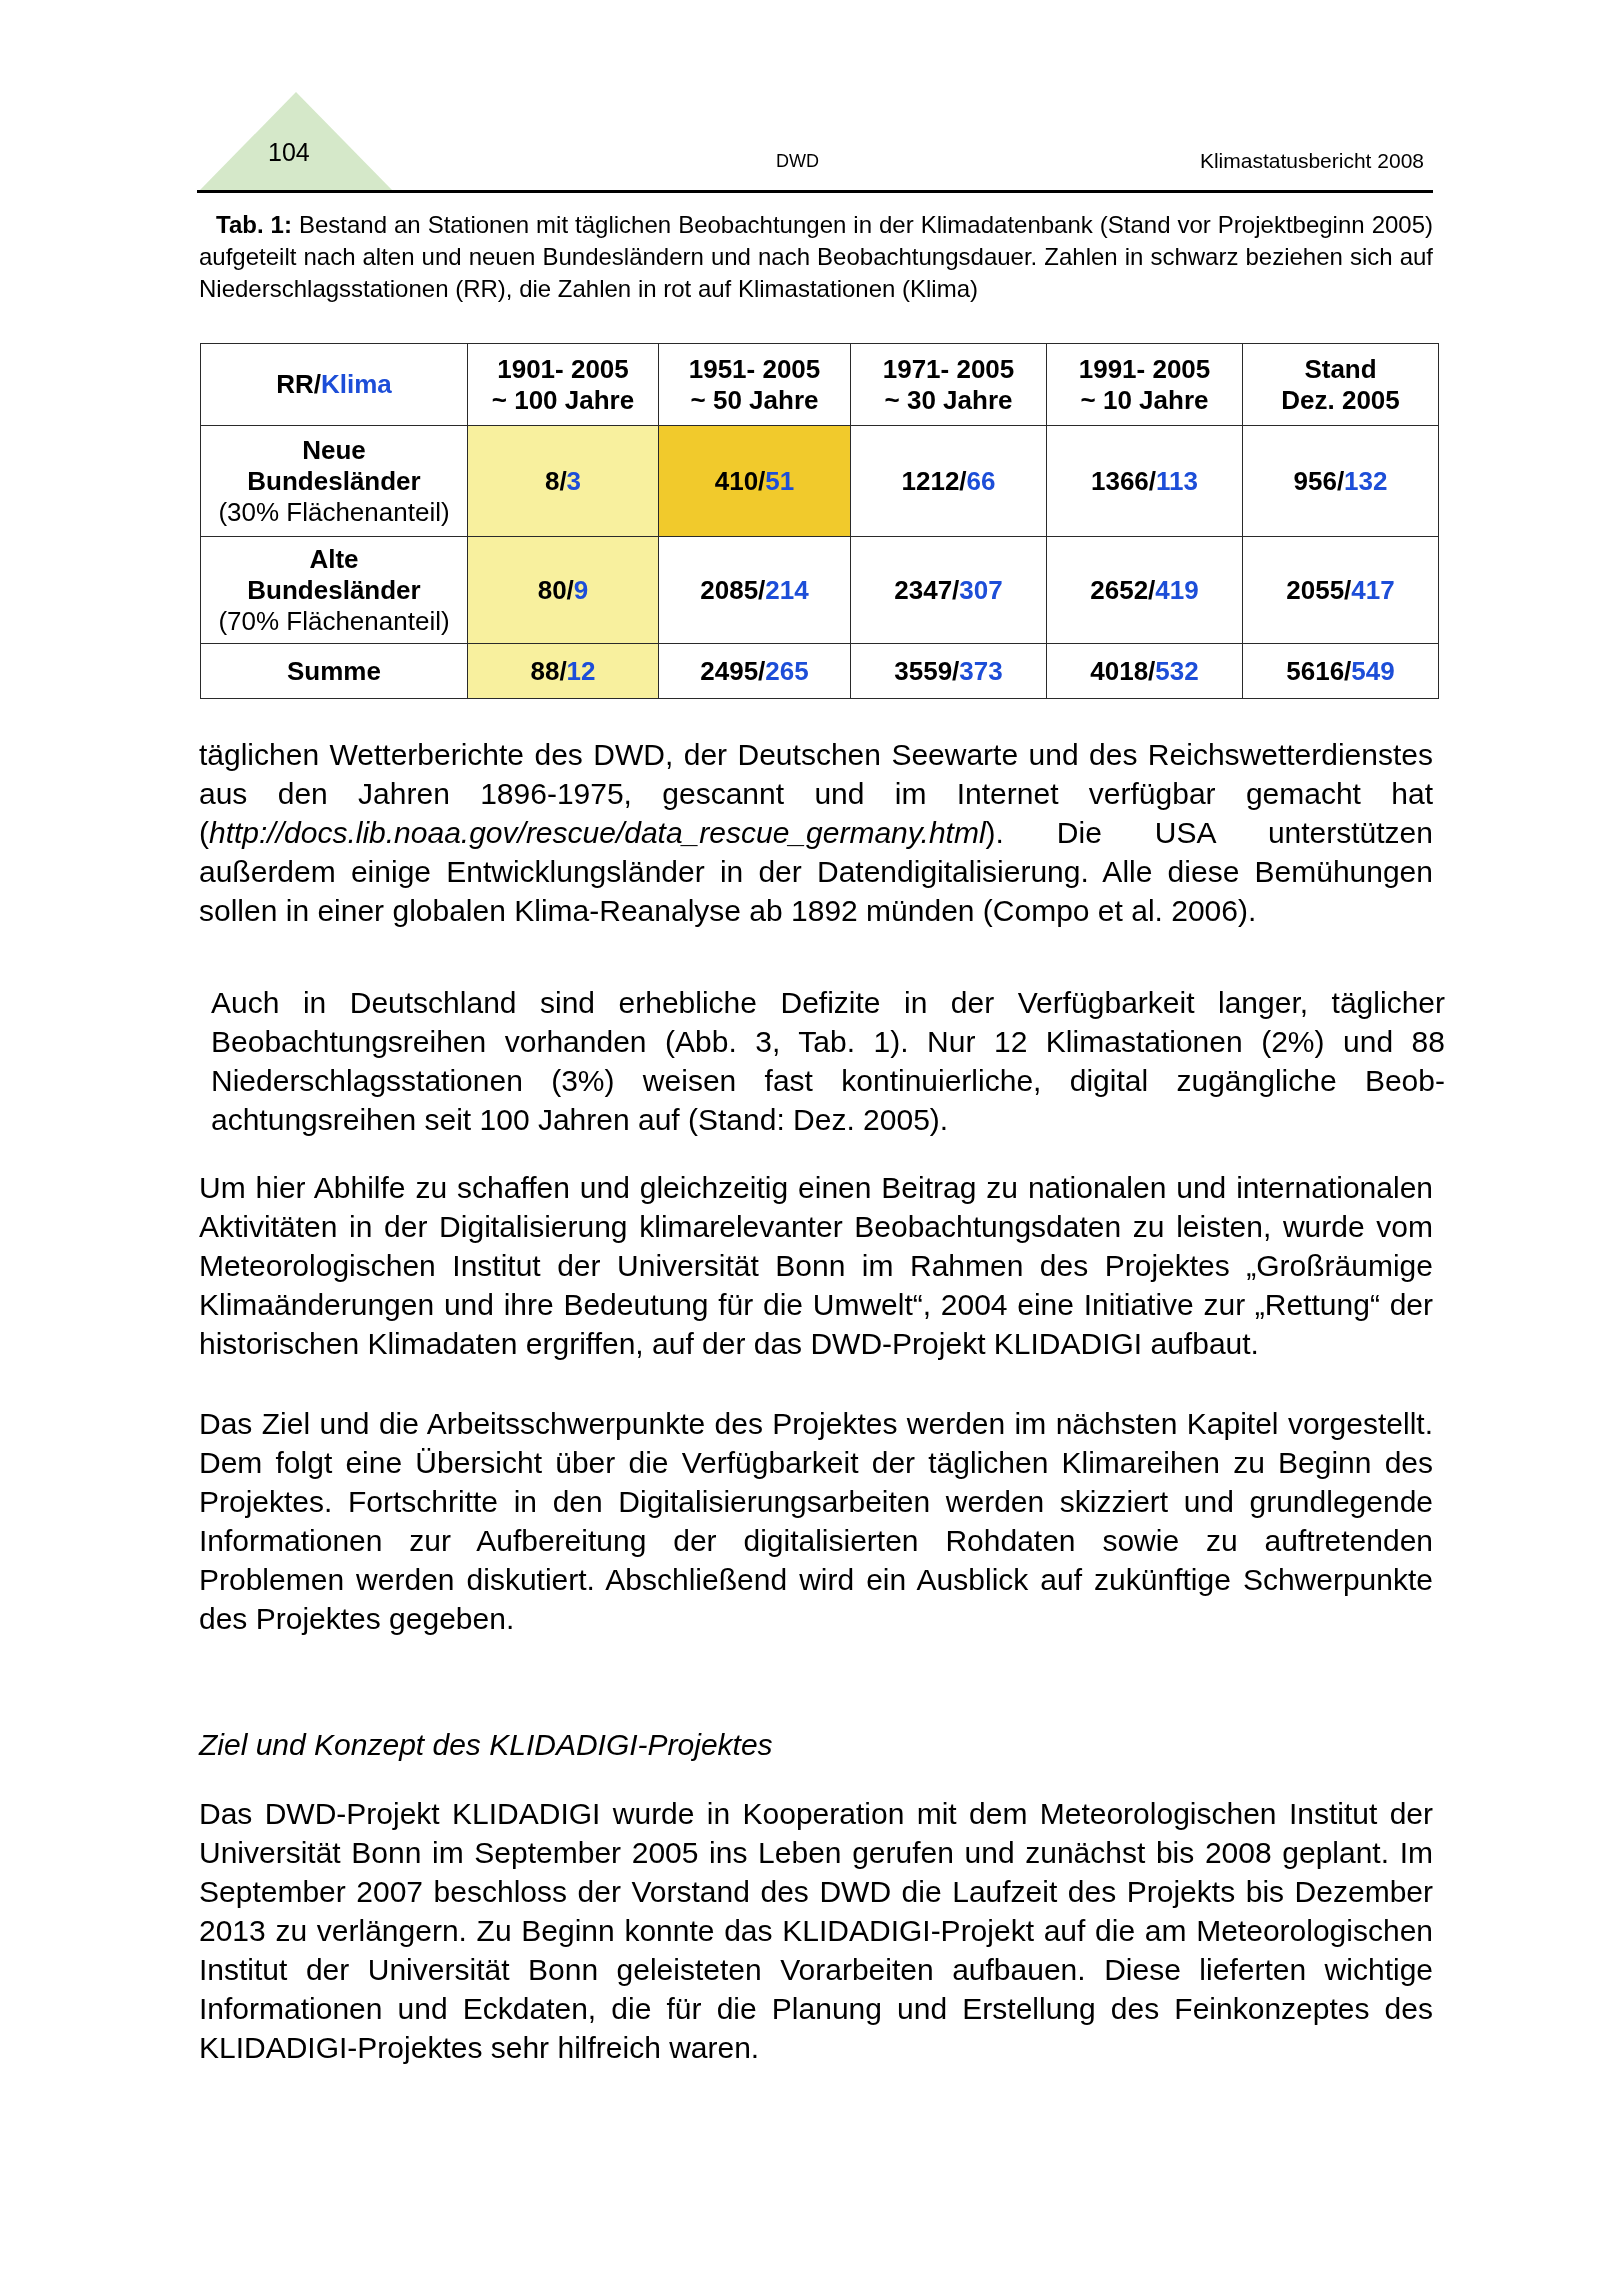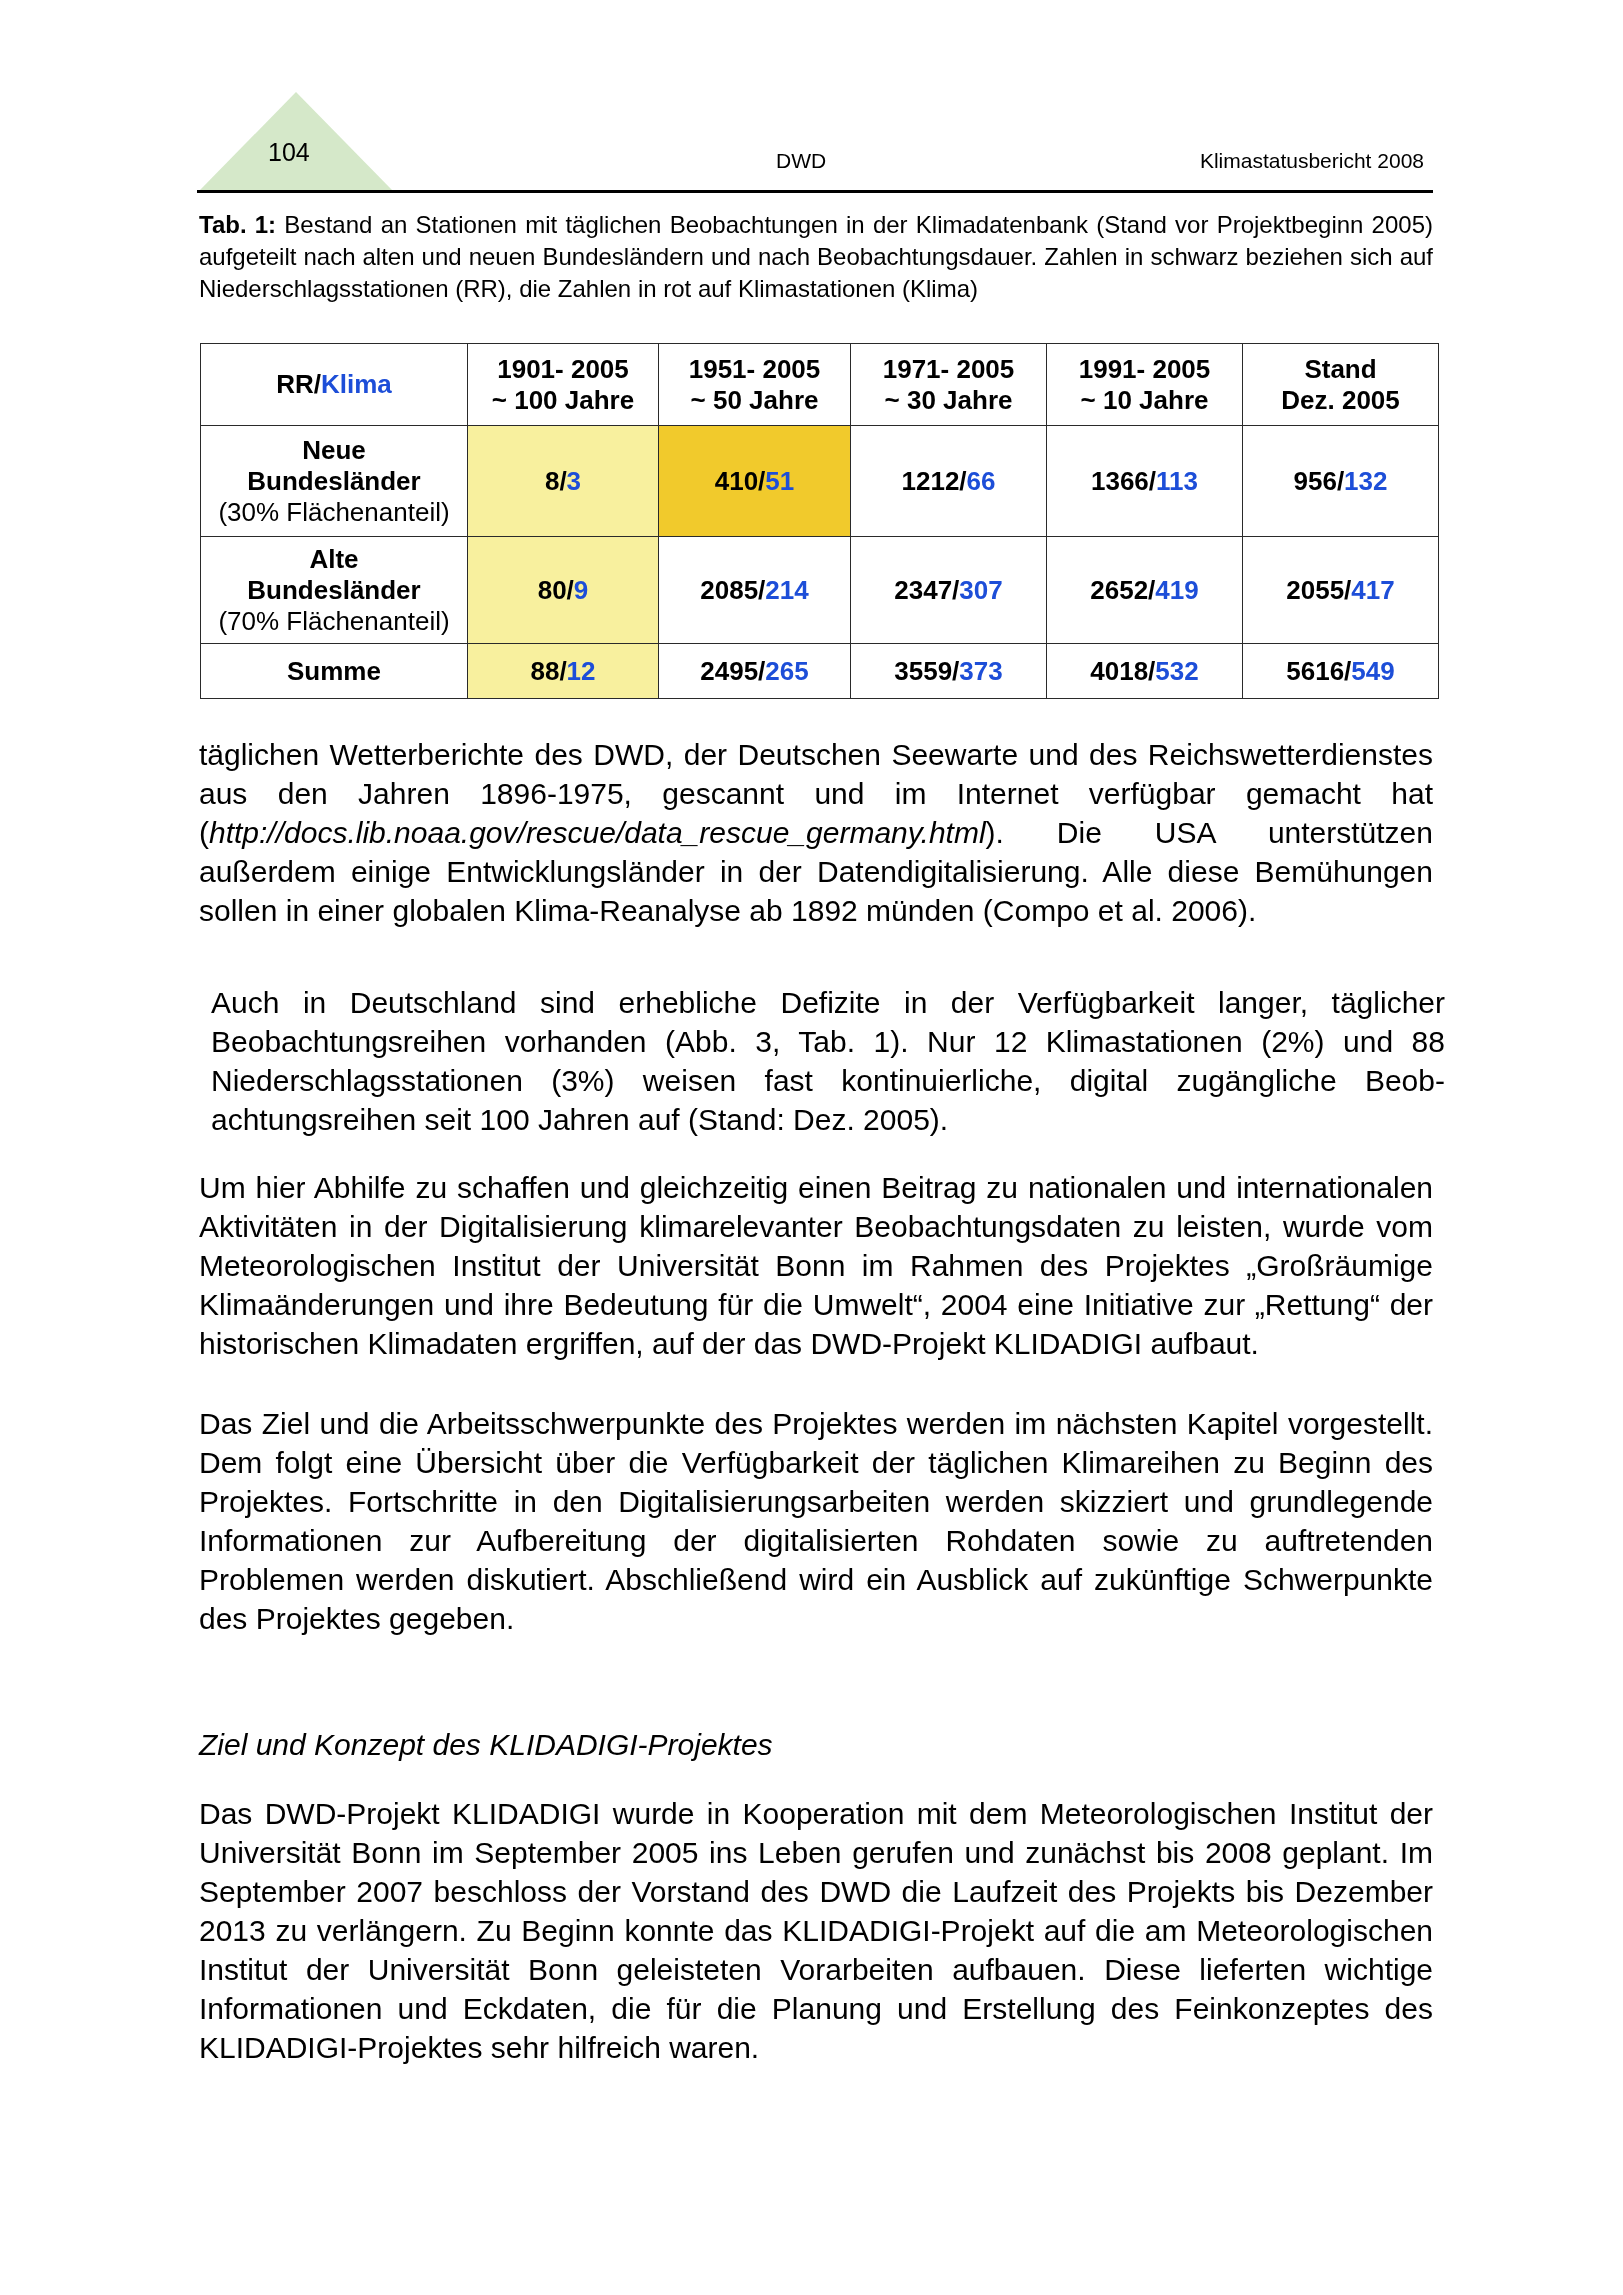--- a/index.html
+++ b/index.html
@@ -2,28 +2,28 @@
 <html style="font-size:13px"><head>
   <meta charset="utf-8">
   <style>
     html, body { margin: 0; padding: 0; background: #ffffff; }
     body { width: 1624px; height: 2295px; position: relative; overflow: hidden;
            font-family: "Liberation Sans", sans-serif; color: #000; }
 
     
     #tri { position: absolute; left: 200px; top: 92px; width: 192px; height: 98px; }
     #page-number { position: absolute; left: 268px; top: 138px; font-size: 25px; line-height: 29px; }
-    #header-center { position: absolute; left: 776px; top: 149px; font-size: 21px; line-height: 24px; text-align: center; }
+    #header-center { position: absolute; left: 776px; top: 149px; font-size: 18px; line-height: 24px; text-align: center; }
     #header-right { position: absolute; right: 200px; top: 149px; font-size: 21px; line-height: 24px; }
     #header-rule { position: absolute; left: 197px; top: 190px; width: 1236px; height: 3.2px; background: #000; }
 
     
     #caption { position: absolute; left: 199px; top: 209px; width: 1234px;
                font-size: 24px; line-height: 32px; text-align: justify; }
-    #caption .lbl { font-weight: bold; }
+    #caption .lbl { font-weight: bold; margin-left: 17px; }
 
     
     #station-table { position: absolute; left: 200px; top: 343px; width: 1237px;
                      border-collapse: collapse; table-layout: fixed;
                      font-family: "Liberation Sans", sans-serif; font-weight: bold; }
     #station-table td, #station-table th { border: 1.6px solid #2a2a2a; text-align: center;
                      vertical-align: middle; padding: 0; font-size: 26px; line-height: 31px; }
     #station-table th { font-weight: bold; }
     .red { color: #1d4ed8; }
     .c-light { background: #f8f09e; }

